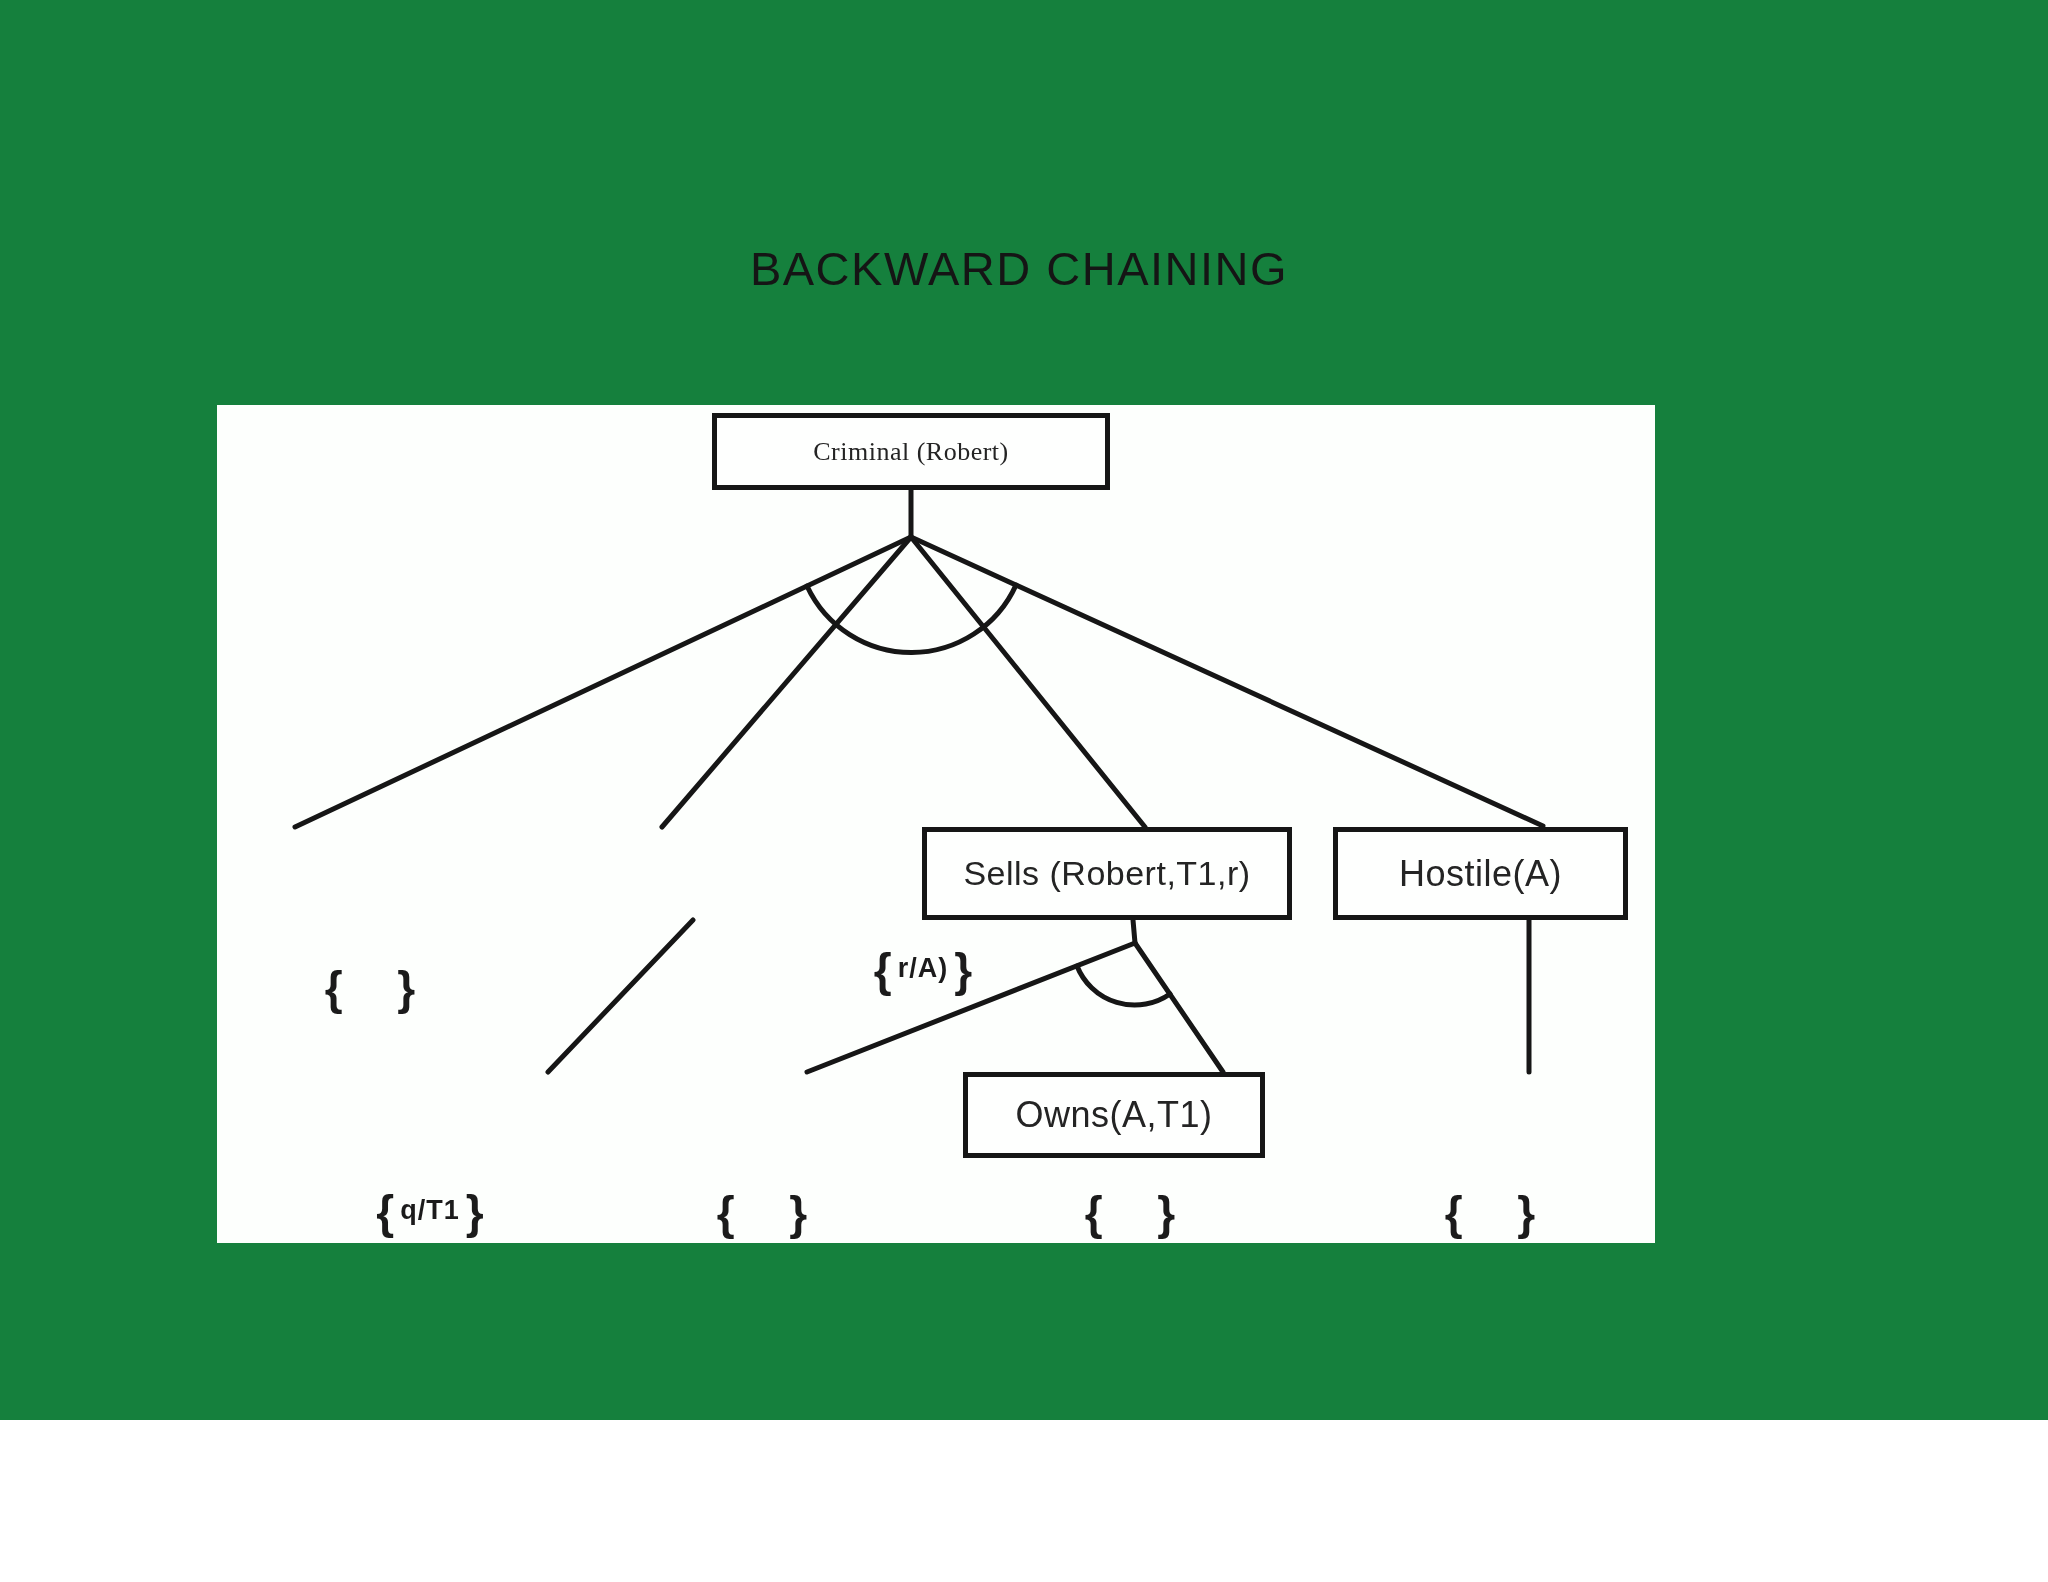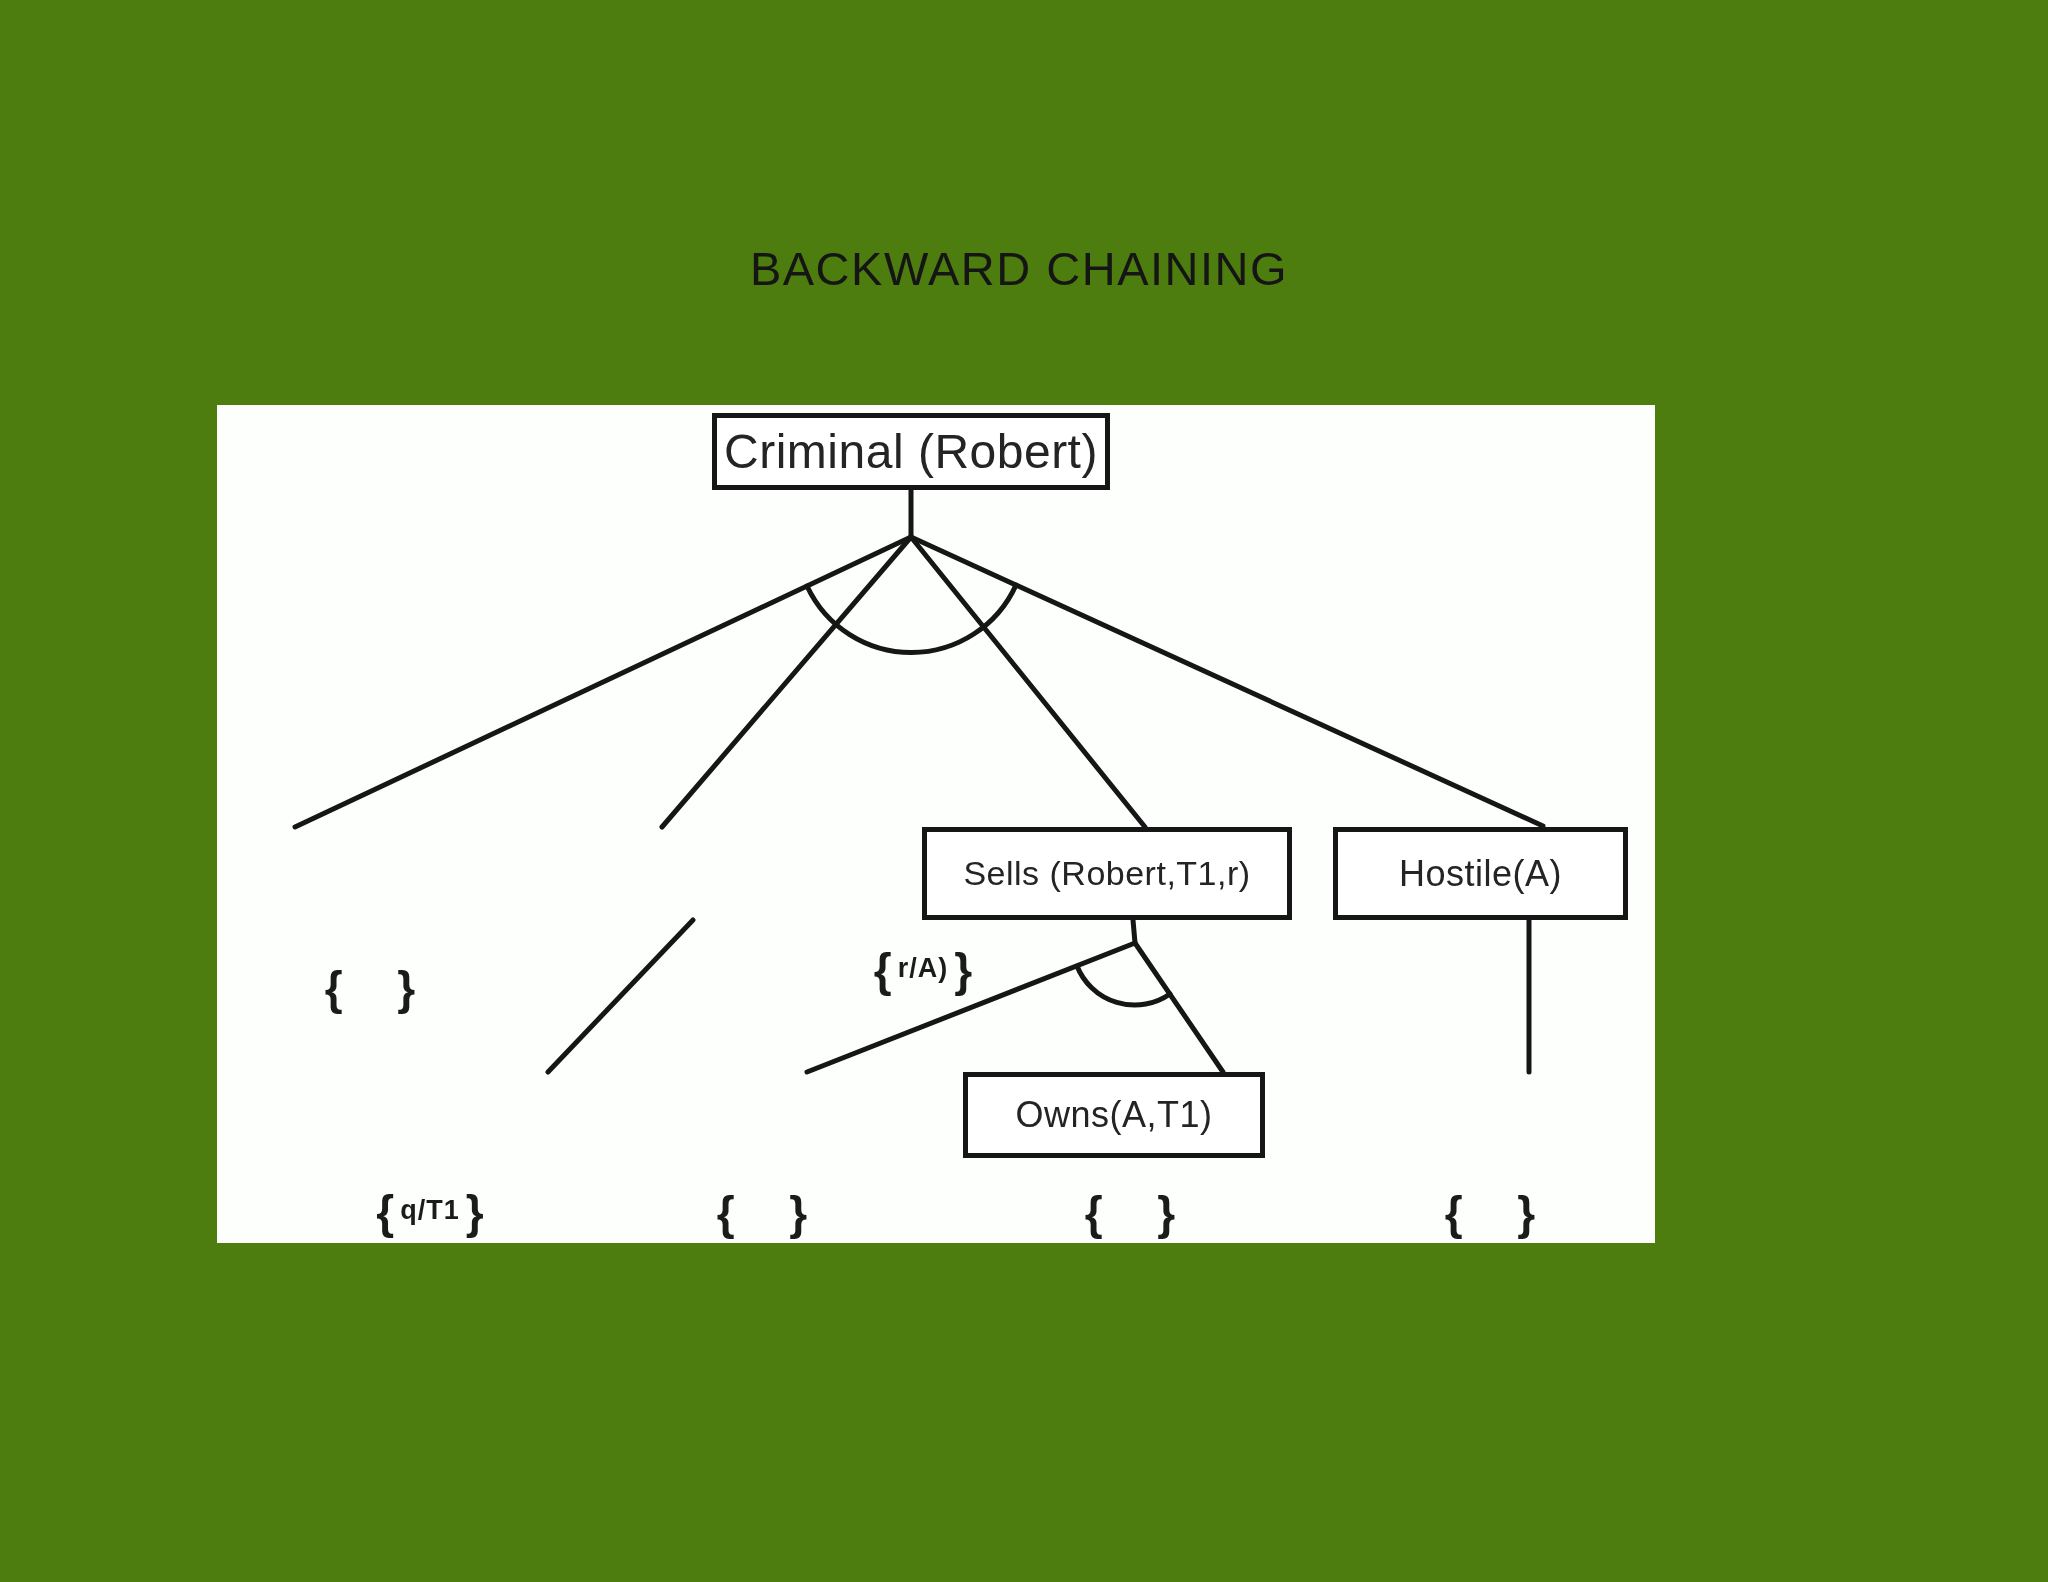--- a/index.html
+++ b/index.html
@@ -1,19 +1,19 @@
 <!DOCTYPE html>
 <html><head>
 <meta charset="utf-8">
 <style>
   html,body{margin:0;padding:0;}
   .canvas{
     position:relative;
-    width:2048px;height:1582px;
-    background:#4d7c0f;
+    width:2048px;height:1420px;
+    background:#15803d;
     overflow:hidden;
     font-family:"Liberation Sans", sans-serif;
     color:#1c1c1c;
   }
   .title{
     position:absolute;
     left:1019px;top:268px;
     transform:translate(-50%,-50%);
     font-size:47px;
     letter-spacing:1.5px;
@@ -35,21 +35,21 @@
     box-sizing:border-box;
     border:5px solid #161616;
     background:#fefffe;
     display:flex;align-items:center;justify-content:center;
     font-size:36px;
     letter-spacing:0.5px;
     color:#242424;
     white-space:nowrap;
   }
   .node.fs34{font-size:34px;}
-  .node.fs38{font-size:48px;}
+  .node.fs38{font-size:26px;font-family:Liberation Serif, serif;}
   .sub{
     position:absolute;
     transform:translate(-50%,-50%);
     display:flex;align-items:center;
     color:#1b1b1b;
     white-space:pre;
   }
   .brace{
     font-size:46px;
     font-weight:bold;

